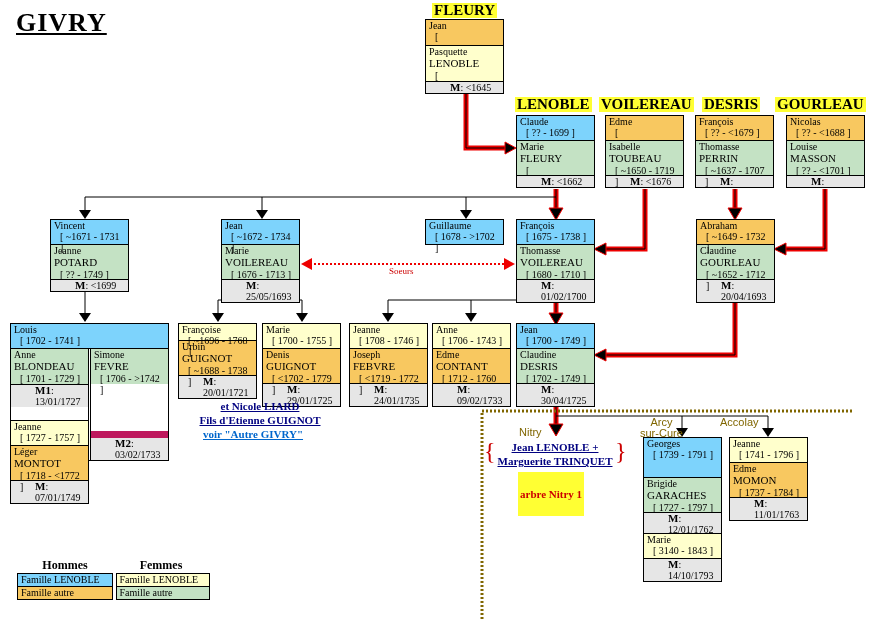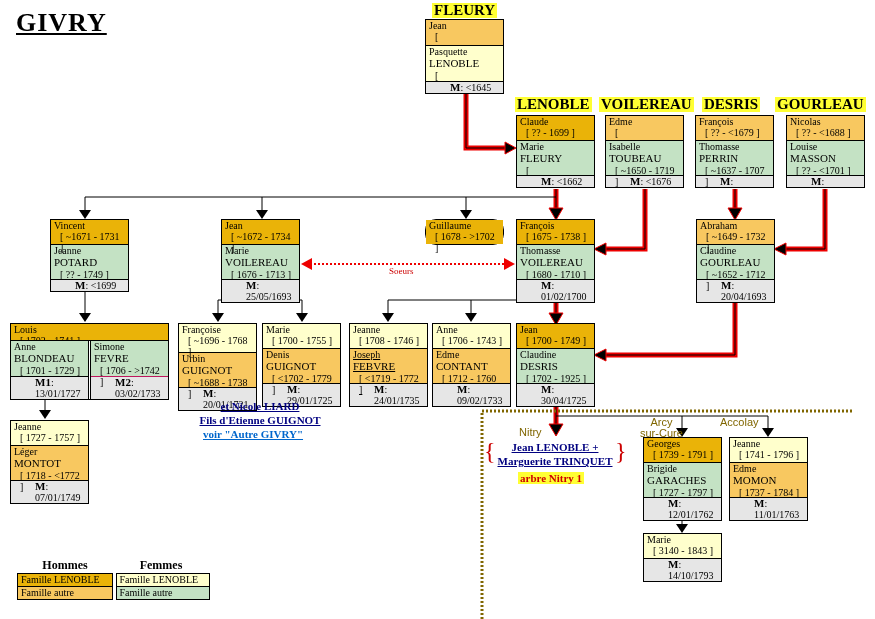--- a/index.html
+++ b/index.html
@@ -5,37 +5,37 @@
   html, body { margin:0; padding:0; background:#fff; }
   body { width:875px; height:619px; position:relative; overflow:hidden;
          font-family:"Liberation Serif", "DejaVu Serif", serif; color:#000; }
   .abs { position:absolute; }
   .title { left:16px; top:8px; font-size:26px; font-weight:bold; text-decoration:underline;
            letter-spacing:1px; }
   .fam { font-weight:bold; font-size:15px; background:#ffff33; line-height:15px; padding:0 2px; white-space:nowrap; }
   .box { border:1px solid #000; font-size:10px; line-height:11px; box-sizing:border-box; background:#fff; }
   .cell { padding:0 3px; box-sizing:border-box; }
   .cell + .cell { border-top:1px solid #000; }
-  .blue { background:#eab308; }
+  .blue { background:#7dd3fc; }
   .orange { background:#f8c860; }
   .yellow { background:#ffffcc; }
   .green { background:#c4e2c4; }
   .grey { background:#e6e6e6; }
   .big { font-size:11px; line-height:13px; }
   .dates { padding-left:6px; }
   .mrow { font-size:10px; line-height:11px;padding-left:24px; }
   .mrow b { font-size:11px; }
   .split { display:flex; }
   .split > div { flex:1; box-sizing:border-box; }
   .split > div + div { border-left:3px double #000; }
   .link { color:#000080; font-weight:bold; font-size:11px; text-decoration:underline; text-align:center; line-height:14px; }
   .link2 { color:#0066cc; font-weight:bold; font-size:11px; text-decoration:underline; }
   .place { color:#806600; font-weight:normal; font-family:"Liberation Sans", "DejaVu Sans", sans-serif; font-size:11px; line-height:11px; }
   .soeurs { color:#cc0000; font-size:9px; }
-  .arbre { background:#ffff33; color:#cc0000; font-weight:bold; font-size:11px; padding:0 2px; }
+  .arbre { background:#ffff33; color:#cc0000; font-weight:bold; font-size:11px; padding:16px 2px; }
   .brace { color:#cc0000; font-size:24px; line-height:22px; }
   .legend-h { font-weight:bold; font-size:12px; text-align:center; }
   svg { position:absolute; left:0; top:0; }
 </style>
 </head>
 <body>
 
 <svg width="875" height="619">
   <defs>
     <marker id="ab" markerWidth="8" markerHeight="8" refX="4" refY="7" orient="auto" markerUnits="userSpaceOnUse">
@@ -207,21 +207,21 @@
     <div class="dates">[ ~1672 - 1734 ]</div>
   </div>
   <div class="cell green" style="height:35px;">
     <div>Marie</div>
     <div class="big">VOILEREAU</div>
     <div class="dates">[ 1676 - 1713 ]</div>
   </div>
   <div class="cell grey mrow"><b>M</b><span>: 25/05/1693</span></div>
 </div>
 
-<div class="abs box" style="left:425px;top:219px;width:79px;border-radius:11px;">
+<div class="abs box" style="left:425px;top:219px;width:79px;">
   <div class="cell blue" style="height:24px;">
     <div>Guillaume</div>
     <div class="dates">[ 1678 - &gt;1702 ]</div>
   </div>
 </div>
 
 <div class="abs box" style="left:516px;top:219px;width:79px;">
   <div class="cell blue" style="height:24px;">
     <div>François</div>
     <div class="dates">[ 1675 - 1738 ]</div>
@@ -243,46 +243,46 @@
     <div>Claudine</div>
     <div class="big">GOURLEAU</div>
     <div class="dates">[ ~1652 - 1712 ]</div>
   </div>
   <div class="cell grey mrow"><b>M</b><span>: 20/04/1693</span></div>
 </div>
 
 <div class="abs soeurs" style="left:389px;top:266px;">Soeurs</div>
 
 <div class="abs box" style="left:10px;top:323px;width:159px;">
-  <div class="cell blue" style="height:16px;">
+  <div class="cell blue" style="height:24px;">
     <div>Louis</div>
     <div class="dates">[ 1702 - 1741 ]</div>
   </div>
   <div class="split" style="border-top:1px solid #000;">
     <div>
       <div class="cell green" style="height:35px;">
         <div>Anne</div>
         <div class="big">BLONDEAU</div>
         <div class="dates">[ 1701 - 1729 ]</div>
       </div>
       <div class="cell grey mrow" style="border-top:1px solid #000;"><b>M1</b><span>: 13/01/1727</span></div>
     </div>
     <div>
       <div class="cell green" style="height:35px;font-family:Liberation Serif, serif;">
         <div>Simone</div>
         <div class="big">FEVRE</div>
         <div class="dates">[ 1706 - &gt;1742 ]</div>
       </div>
-      <div class="cell grey mrow" style="border-top:1px solid #be185d;"><b>M2</b><span>: 03/02/1733</span></div>
+      <div class="cell grey mrow" style="border-top:7px solid #be185d;margin-top:47px;"><b>M2</b><span>: 03/02/1733</span></div>
     </div>
   </div>
 </div>
 
 <div class="abs box" style="left:178px;top:323px;width:79px;">
-  <div class="cell yellow" style="height:28px;">
+  <div class="cell yellow" style="height:16px;">
     <div>Françoise</div>
     <div class="dates">[ ~1696 - 1768 ]</div>
   </div>
   <div class="cell orange" style="height:35px;">
     <div>Urbin</div>
     <div class="big">GUIGNOT</div>
     <div class="dates">[ ~1688 - 1738 ]</div>
   </div>
   <div class="cell grey mrow"><b>M</b><span>: 20/01/1721</span></div>
 </div>
@@ -304,21 +304,21 @@
   <div>et Nicole LIARD</div>
   <div>Fils d'Etienne GUIGNOT</div>
 </div>
 <div class="abs link2" style="left:203px;top:428px;">voir "Autre GIVRY"</div>
 
 <div class="abs box" style="left:349px;top:323px;width:79px;">
   <div class="cell yellow" style="height:24px;">
     <div>Jeanne</div>
     <div class="dates">[ 1708 - 1746 ]</div>
   </div>
-  <div class="cell orange" style="height:35px;text-decoration:underline;">
+  <div class="cell orange" style="height:35px;">
     <div>Joseph</div>
     <div class="big">FEBVRE</div>
     <div class="dates">[ &lt;1719 - 1772 ]</div>
   </div>
   <div class="cell grey mrow"><b>M</b><span>: 24/01/1735</span></div>
 </div>
 
 <div class="abs box" style="left:432px;top:323px;width:79px;">
   <div class="cell yellow" style="height:24px;">
     <div>Anne</div>
@@ -333,21 +333,21 @@
 </div>
 
 <div class="abs box" style="left:516px;top:323px;width:79px;">
   <div class="cell blue" style="height:24px;">
     <div>Jean</div>
     <div class="dates">[ 1700 - 1749 ]</div>
   </div>
   <div class="cell green" style="height:35px;">
     <div>Claudine</div>
     <div class="big">DESRIS</div>
-    <div class="dates">[ 1702 - 1925 ]</div>
+    <div class="dates">[ 1702 - 1749 ]</div>
   </div>
   <div class="cell grey mrow"><b>M</b><span>: 30/04/1725</span></div>
 </div>
 
 <div class="abs box" style="left:10px;top:420px;width:79px;">
   <div class="cell yellow" style="height:24px;">
     <div>Jeanne</div>
     <div class="dates">[ 1727 - 1757 ]</div>
   </div>
   <div class="cell orange" style="height:35px;">
@@ -367,21 +367,21 @@
 <div class="abs brace" style="left:615px;top:440px;">}</div>
 <div class="abs arbre" style="left:518px;top:472px;">arbre Nitry 1</div>
 
 <div class="abs place" style="left:640px;top:417px;text-align:center;">
   <div>Arcy</div>
   <div>sur-Cure</div>
 </div>
 <div class="abs place" style="left:720px;top:417px;">Accolay</div>
 
 <div class="abs box" style="left:643px;top:437px;width:79px;">
-  <div class="cell blue" style="height:24px;font-family:Liberation Serif, serif;">
+  <div class="cell blue" style="height:39px;font-family:Liberation Serif, serif;">
     <div>Georges</div>
     <div class="dates">[ 1739 - 1791 ]</div>
   </div>
   <div class="cell green" style="height:35px;">
     <div>Brigide</div>
     <div class="big">GARACHES</div>
     <div class="dates">[ 1727 - 1797 ]</div>
   </div>
   <div class="cell grey mrow"><b>M</b><span>: 12/01/1762</span></div>
 </div>

